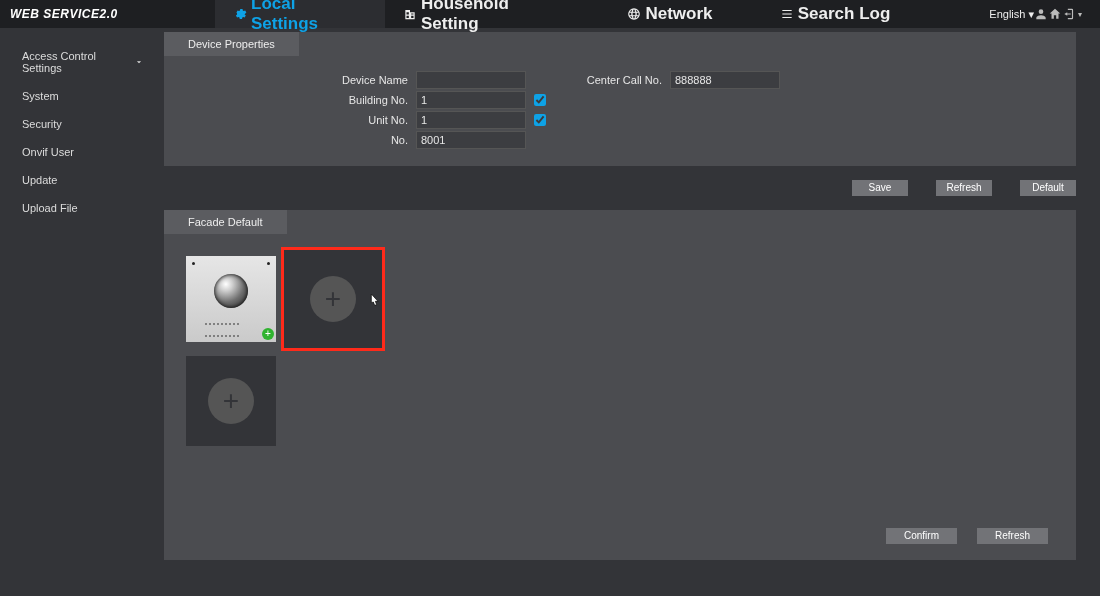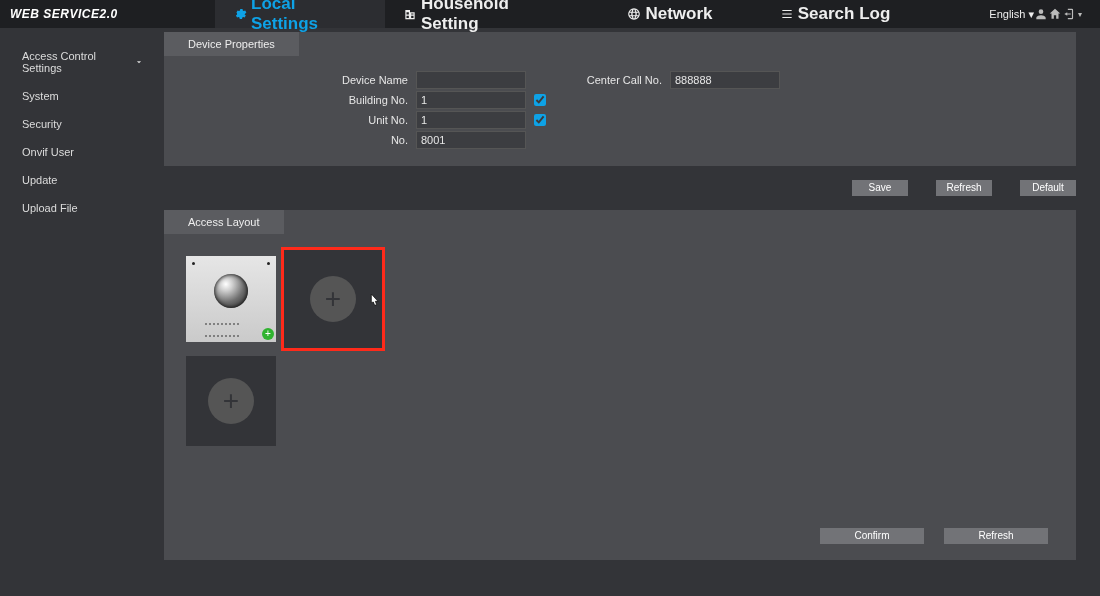--- a/index.html
+++ b/index.html
@@ -45,21 +45,21 @@
   .chk { width: 12px; height: 12px; margin-left: 8px; accent-color:#0ea2e6; }
 
   .two-col { display:flex; }
   .col-left { width: 360px; }
   .col-right { flex:1; padding-left: 8px; }
   .form-label.right { width: 116px; }
 
   
   .btn-row { display:flex; justify-content:flex-end; gap: 14px; padding: 14px 0 0 0; }
   .btn { width: 56px; height: 16px; line-height:14px; text-align:center; font-size: 10px; background:#727377; color:#fff; border:none; cursor:pointer; }
-  .btn.wide2 { width: 104px; height: 16px; }
+  .btn.wide2 { width: 71px; height: 16px; }
 
   
   .facade-body { padding: 20px 22px 50px 22px; min-height: 326px; position: relative; }
   .tile-grid { display:flex; flex-wrap: wrap; gap: 8px; width: 300px; }
   .tile { width: 90px; height: 90px; background:#333438; display:flex; align-items:center; justify-content:center; position:relative; }
   .tile.highlight { outline: 3px solid #ff2a1a; width: 98px; height: 98px; margin-top: -4px; }
   .tile.spacer { background: transparent; }
   .add-circle { width: 46px; height: 46px; border-radius: 50%; background:#555; display:flex; align-items:center; justify-content:center; }
   .plus { color:#333438; font-size:28px; line-height:0; font-weight:300; }
 
@@ -201,21 +201,21 @@
       </div>
     </div>
 
     <div class="btn-row" style="padding-right:0;gap:28px;">
       <button class="btn">Save</button>
       <button class="btn">Refresh</button>
       <button class="btn">Default</button>
     </div>
 
     <div class="panel" style="margin-top:14px;">
-      <div class="panel-tab">Access Layout</div>
+      <div class="panel-tab">Facade Default</div>
       <div class="facade-body">
         <div class="tile-grid">
 
           <div class="tile" style="background:transparent;padding:0;">
             <div class="device-tile">
               <div class="corner-dot" style="left:6px;top:6px;"></div>
               <div class="corner-dot" style="right:6px;top:6px;"></div>
               <div class="lens-outer"></div>
               <div class="speaker">
                 <span></span><span></span><span></span><span></span><span></span><span></span><span></span><span></span><span></span><br>

